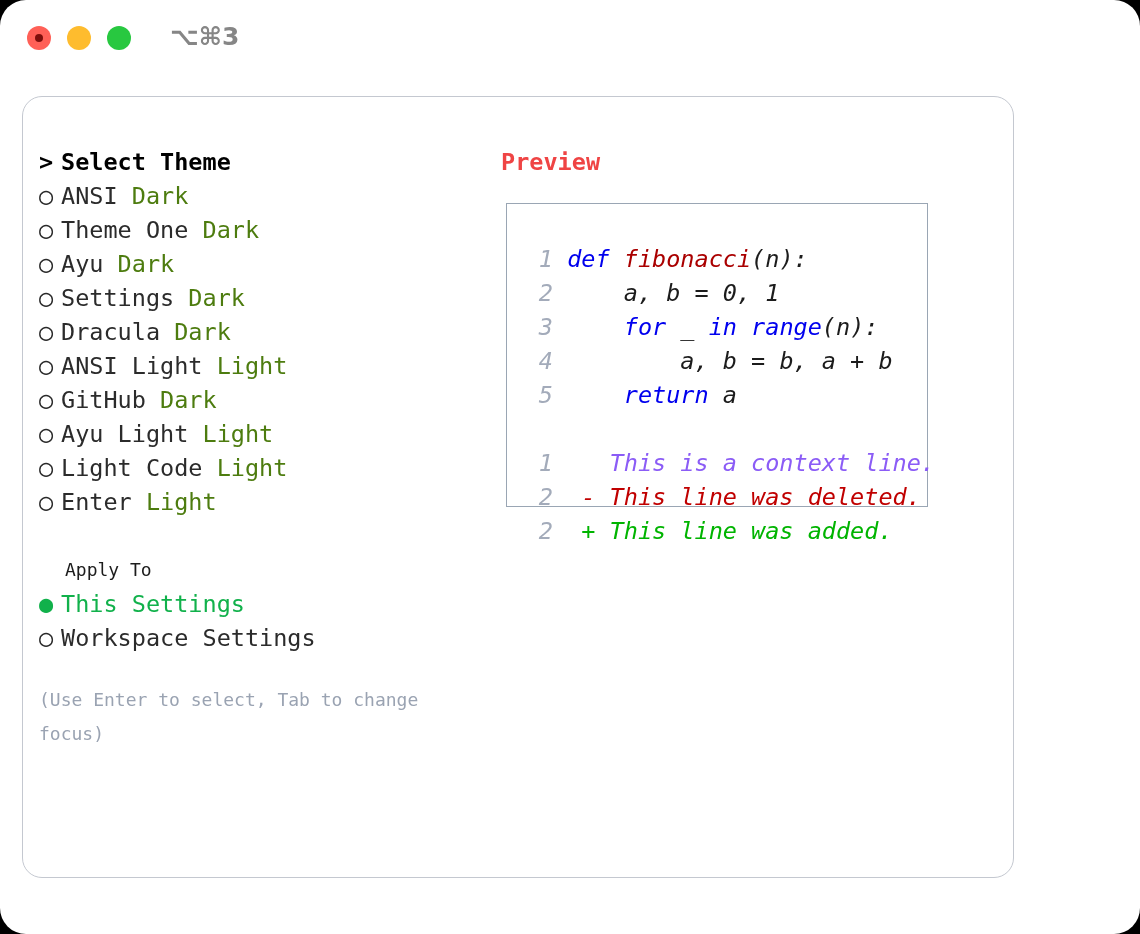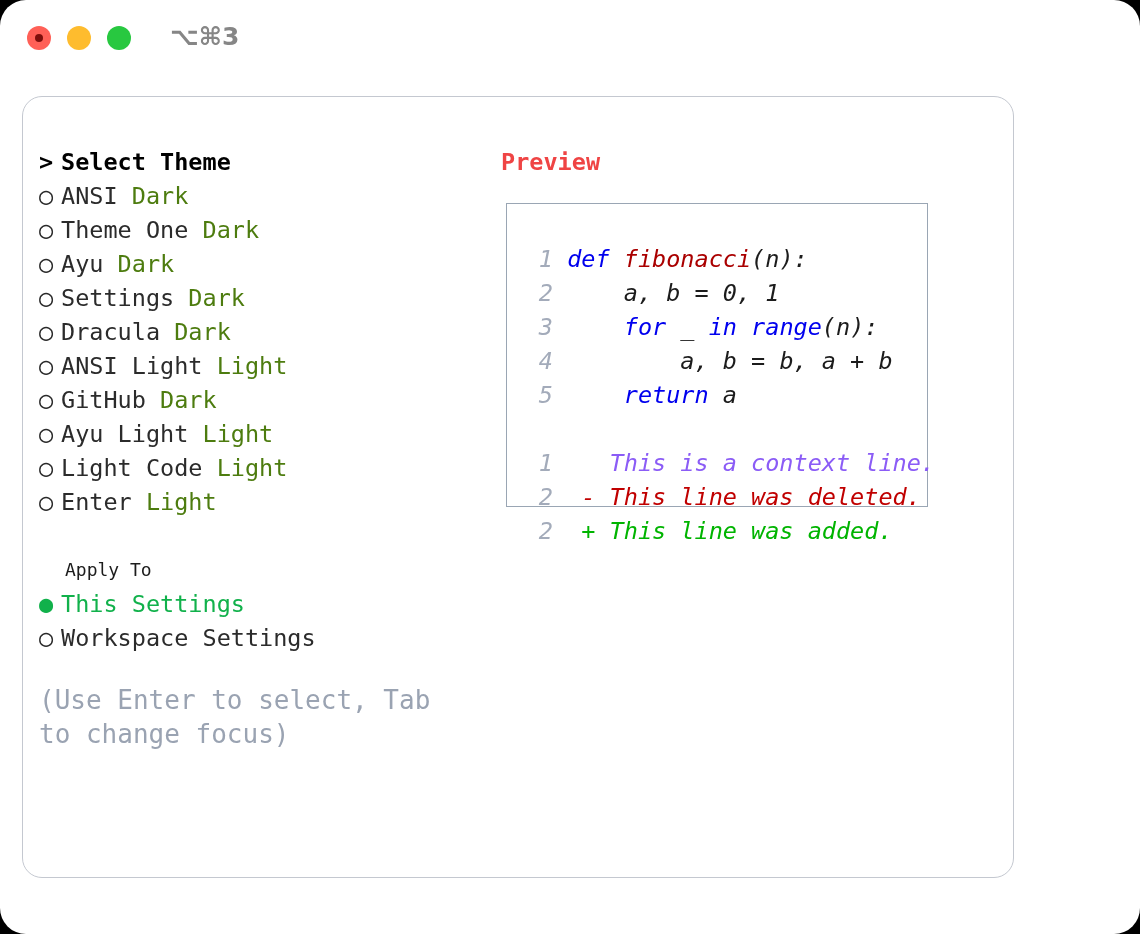--- a/index.html
+++ b/index.html
@@ -108,21 +108,21 @@
   #apply-heading {
     font-size: 18px;
     height: 34px;
     line-height: 34px;
     color: #1c1c1c;
     padding-left: 26px;
   }
 
   #help-text {
     margin-top: 28px;
-    font-size: 26px;
+    font-size: 18px;
     line-height: 34px;
     color: #9aa3b2;
     width: 412px;
   }
 
   
   #preview-title {
     position: absolute;
     left: 478px;
     top: 48px;

